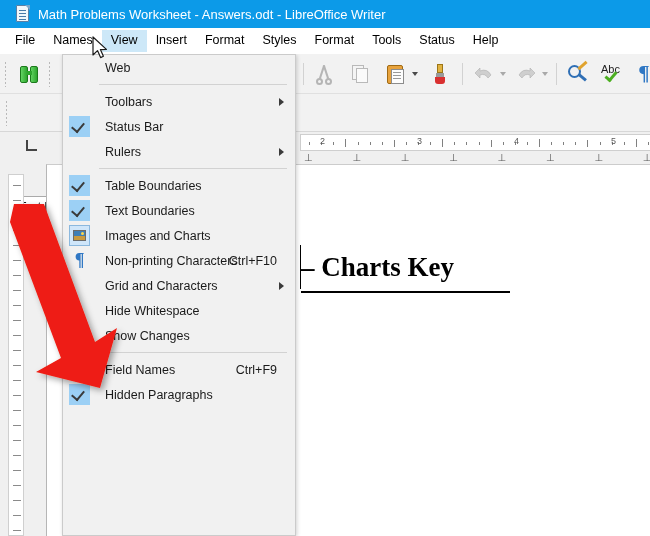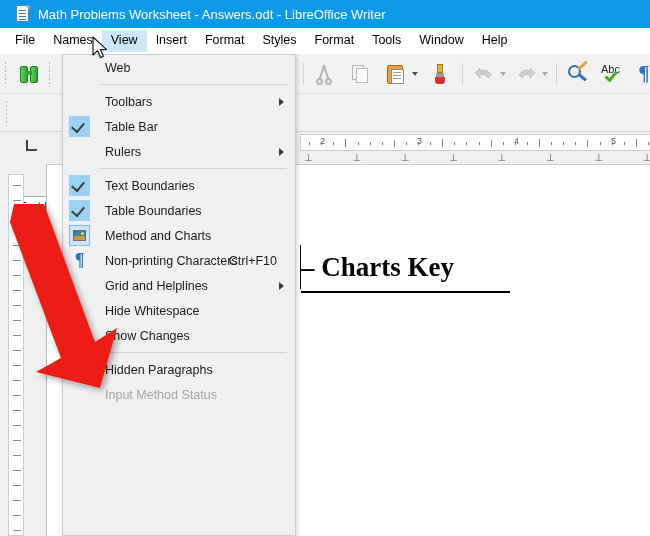--- a/index.html
+++ b/index.html
@@ -507,100 +507,107 @@
         <div class="gutter"></div>
         <div class="label">Toolbars</div>
         <div class="subarrow"></div>
       </div>
       <div class="mi">
         <div class="gutter">
           <div class="chkbox">
             <div class="mark"></div>
           </div>
         </div>
-        <div class="label">Table Bar</div>
+        <div class="label">Status Bar</div>
       </div>
       <div class="mi">
         <div class="gutter"></div>
         <div class="label">Rulers</div>
         <div class="subarrow"></div>
       </div>
       <div class="msep"></div>
+      <div class="mi">
+        <div class="gutter">
+          <div class="chkbox">
+            <div class="mark"></div>
+          </div>
+        </div>
+        <div class="label">Table Boundaries</div>
+      </div>
       <div class="mi">
         <div class="gutter">
           <div class="chkbox">
             <div class="mark"></div>
           </div>
         </div>
         <div class="label">Text Boundaries</div>
-      </div>
-      <div class="mi">
-        <div class="gutter">
-          <div class="chkbox">
-            <div class="mark"></div>
-          </div>
-        </div>
-        <div class="label">Table Boundaries</div>
       </div>
       <div class="mi">
         <div class="gutter">
           <div class="gi-image">
             <div class="frame"></div>
             <div class="sky"></div>
             <div class="sun"></div>
             <div class="grnd"></div>
           </div>
         </div>
-        <div class="label">Method and Charts</div>
+        <div class="label">Images and Charts</div>
       </div>
       <div class="mi">
         <div class="gutter">
           <div class="gi-pilcrow">¶</div>
         </div>
         <div class="label">Non-printing Characters</div>
         <div class="accel">Ctrl+F10</div>
       </div>
       <div class="mi">
         <div class="gutter"></div>
-        <div class="label">Grid and Helplines</div>
+        <div class="label">Grid and Characters</div>
         <div class="subarrow"></div>
       </div>
       <div class="mi">
         <div class="gutter"></div>
         <div class="label">Hide Whitespace</div>
       </div>
       <div class="mi">
         <div class="gutter"></div>
         <div class="label">Show Changes</div>
       </div>
       <div class="msep"></div>
+      <div class="mi">
+        <div class="gutter">
+          <div class="gi-fieldname">
+            <div class="top"></div>
+            <div class="box"></div>
+            <div class="drop"></div>
+          </div>
+        </div>
+        <div class="label">Field Names</div>
+        <div class="accel">Ctrl+F9</div>
+      </div>
       <div class="mi">
         <div class="gutter">
           <div class="chkbox">
             <div class="mark"></div>
           </div>
         </div>
         <div class="label">Hidden Paragraphs</div>
-      </div>
-      <div class="mi disabled">
-        <div class="gutter"></div>
-        <div class="label">Input Method Status</div>
       </div>
     </div>
 
   <div class="menubar" id="menubar">
       <div class="menu-item">File</div>
       <div class="menu-item">Names</div>
       <div class="menu-item active">View</div>
       <div class="menu-item">Insert</div>
       <div class="menu-item">Format</div>
       <div class="menu-item">Styles</div>
       <div class="menu-item">Format</div>
       <div class="menu-item">Tools</div>
-      <div class="menu-item">Window</div>
+      <div class="menu-item">Status</div>
       <div class="menu-item">Help</div>
     </div>
 
   <div class="arrow-overlay">
     <svg width="130" height="200" viewBox="0 0 130 200">
       <defs>
         <filter id="shdw" x="-30%" y="-30%" width="180%" height="180%">
           <feDropShadow dx="3" dy="3" stdDeviation="3" flood-color="#000" flood-opacity="0.35"></feDropShadow>
         </filter>
       </defs>

